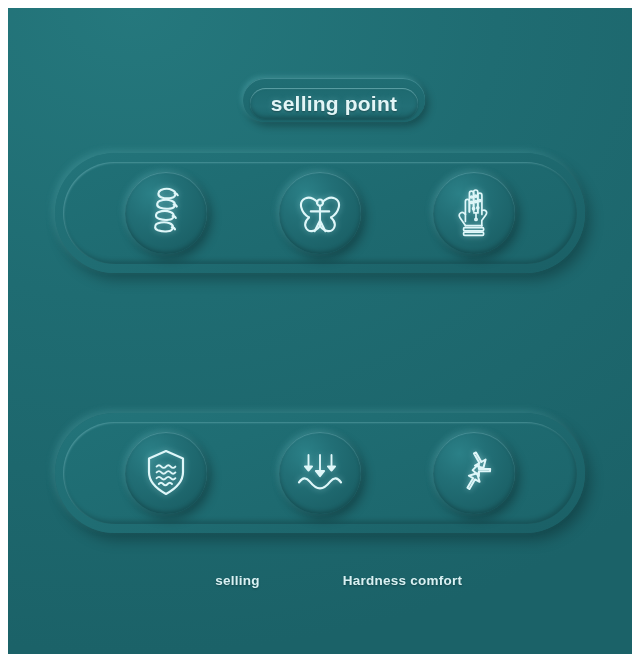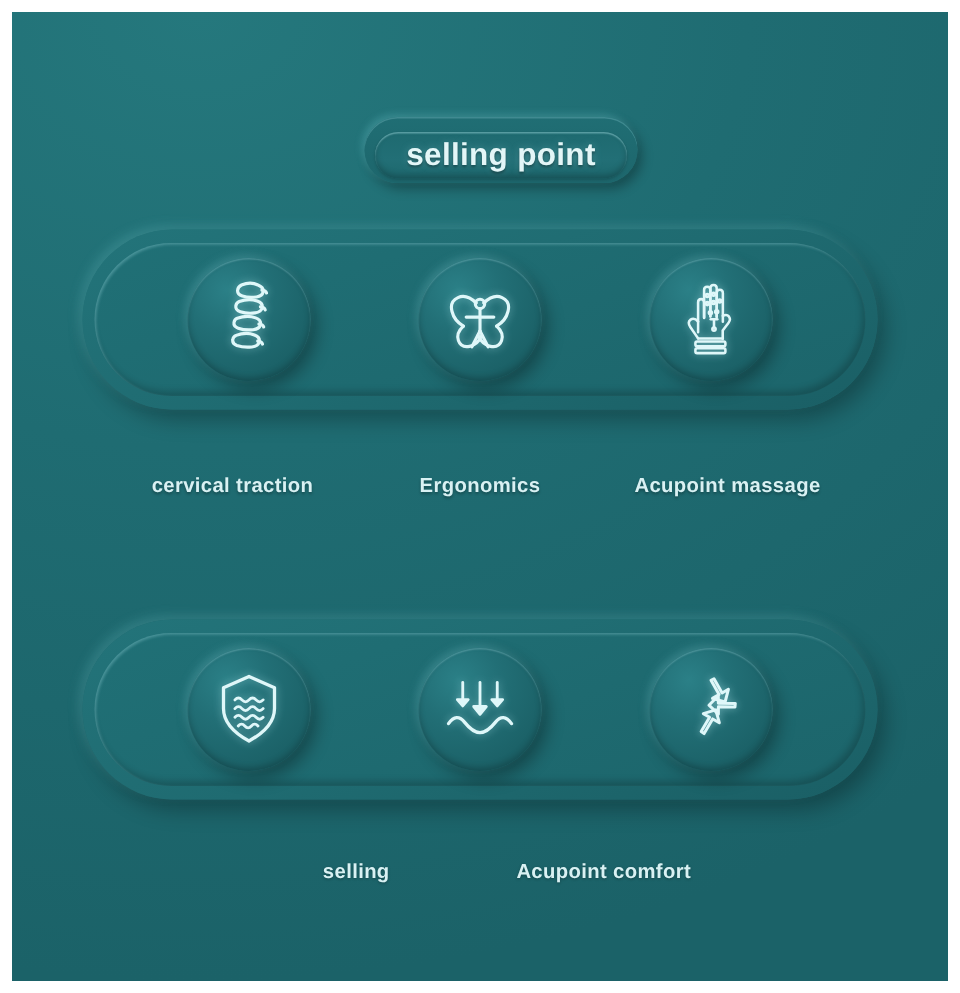--- a/index.html
+++ b/index.html
@@ -191,25 +191,20 @@
               <rect x="10.6" y="43.6" width="20" height="3.2" rx="1.1"></rect>
               <rect x="10.6" y="48.2" width="20" height="3.2" rx="1.1"></rect>
             </svg>
           </span>
         </div>
 
       </div>
     </div>
   </div>
 
-  <div class="labels top">
-    <div class="lbl">cervical traction</div>
-    <div class="lbl">Ergonomics</div>
-    <div class="lbl">Acupoint massage</div>
-  </div>
 
   <div class="row-block bottom">
     <div class="bar-outer">
       <div class="bar-inner">
 
         <div class="circle">
           <span>
             <svg width="48" height="52" viewBox="0 0 48 52" fill="none" stroke="#dff7f9" stroke-width="2.2" stroke-linecap="round" stroke-linejoin="round">
               <path d="M24 4 L 41 11.5 v 13.8 q0 12.4-17 21.7 q-17-9.3-17-21.7 V 11.5 Z"></path>
               <path d="M14.6 19.6 q2.4-2.6 4.7 0 q2.4 2.6 4.7 0 q2.4-2.6 4.7 0 q2.4 2.6 4.7 0" stroke-width="1.9"></path>
@@ -243,16 +238,16 @@
             </svg>
           </span>
         </div>
 
       </div>
     </div>
   </div>
 
   <div class="labels bottom">
     <div class="lbl">selling</div>
-    <div class="lbl">Acupoint comfort</div>
+    <div class="lbl">Hardness comfort</div>
   </div>
 
 </div>
 
 </body></html>

